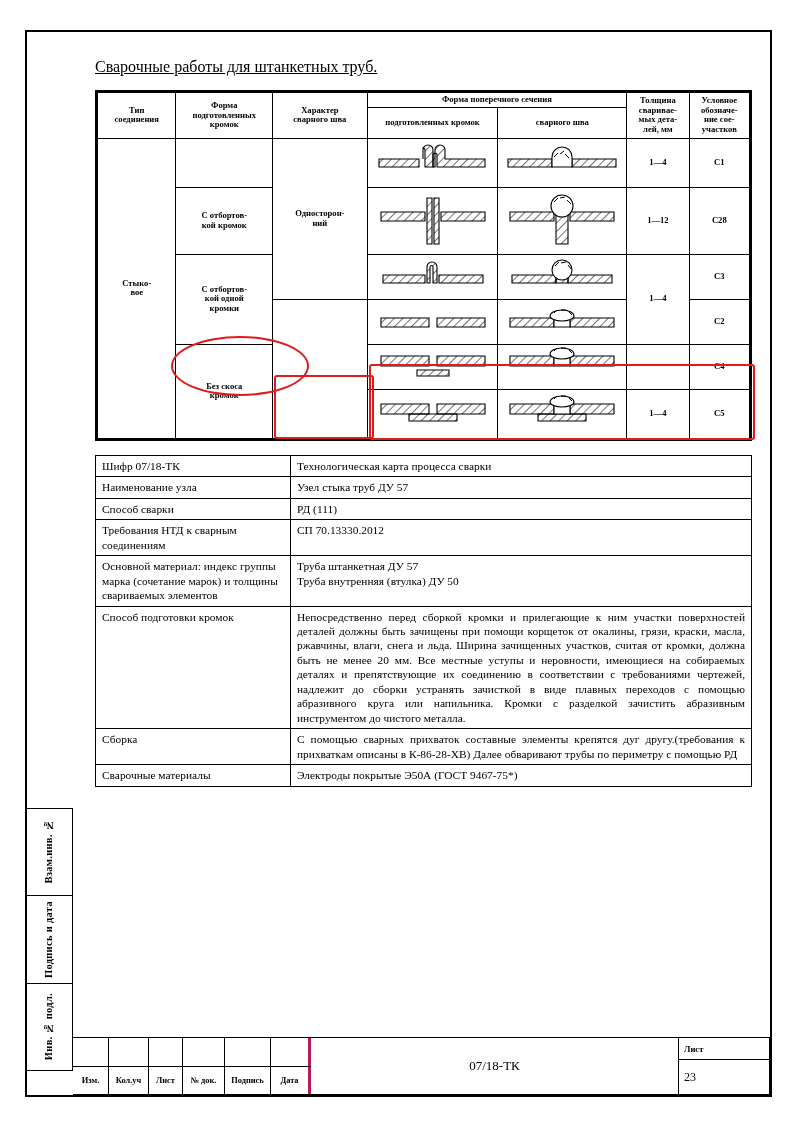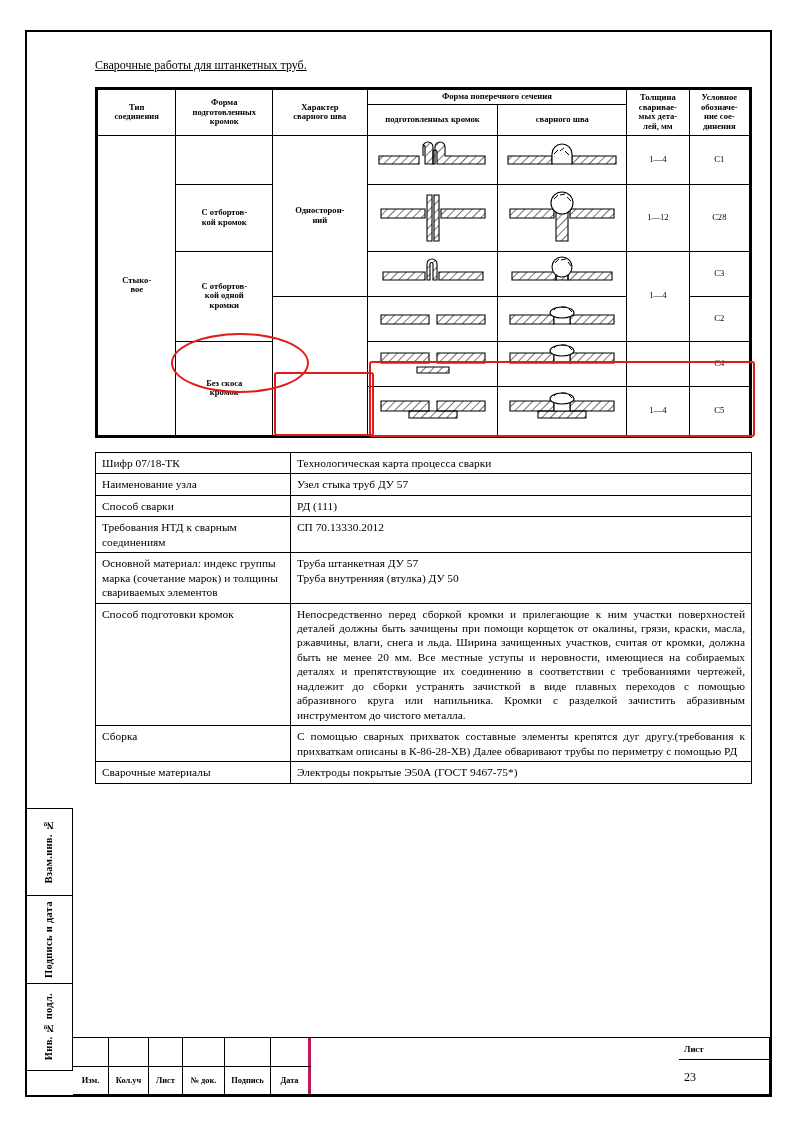--- a/index.html
+++ b/index.html
@@ -61,21 +61,21 @@
     white-space: nowrap;
   }
   
   .content {
     position: absolute;
     left: 73px;
     top: 32px;
     right: 24px;
   }
   .doc-title {
-    font-size: 12px;
+    font-size: 16px;
     text-decoration: underline;
     margin: 26px 0 14px 22px;
   }
 
   
   .draw-wrap {
     margin: 0 18px 0 22px;
     border: 2px solid #000;
     background: #fff;
     position: relative;
@@ -84,21 +84,21 @@
     border-collapse: collapse;
     width: 100%;
     table-layout: fixed;
   }
   table.draw td, table.draw th {
     border: 1px solid #000;
     font-size: 8.6px;
     text-align: center;
     vertical-align: middle;
     padding: 2px 2px;
-    font-weight: normal;
+    font-weight: bold;
     line-height: 1.12;
   }
   table.draw td.lbl {
     font-weight: bold;
   }
   table.draw td.fig {
     padding: 0;
     height: 44px;
   }
   td.code { font-size: 10.5px; font-weight: bold; }
@@ -262,21 +262,21 @@
             <td class="lbl" rowspan="2">
               <span style="white-space:pre-line">Толщина
 сваривае-
 мых дета-
 лей, мм</span>
             </td>
             <td class="lbl" rowspan="2">
               <span style="white-space:pre-line">Условное
 обозначе-
 ние сое-
-динения</span>
+участков</span>
             </td>
           </tr>
           <tr>
             <td class="lbl" style="height:26px">подготовленных кромок</td>
             <td class="lbl">сварного шва</td>
           </tr>
 
           <tr>
             <td class="lbl" rowspan="6">
               <span style="white-space:pre-line">Стыко-
@@ -491,19 +491,20 @@
         </div>
         <div class="stamp-row">
           <div class="stamp-cell c1">Изм.</div>
           <div class="stamp-cell c2">Кол.уч</div>
           <div class="stamp-cell c3">Лист</div>
           <div class="stamp-cell c4">№ док.</div>
           <div class="stamp-cell c5">Подпись</div>
           <div class="stamp-cell c6">Дата</div>
         </div>
       </div>
+      <div class="stamp-code">07/18-ТК</div>
       <div class="stamp-sheet">
         <div class="sheet-lbl">Лист</div>
         <div class="sheet-num">23</div>
       </div>
     </div>
   </div>
 </div>
 
 </body></html>

